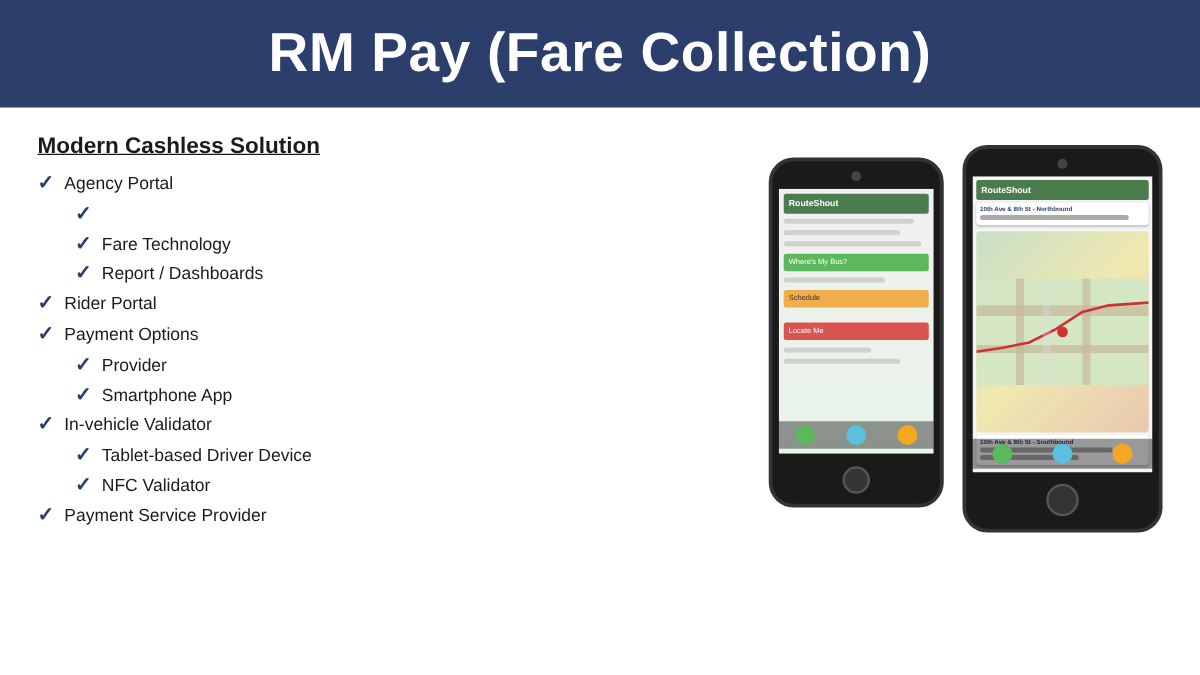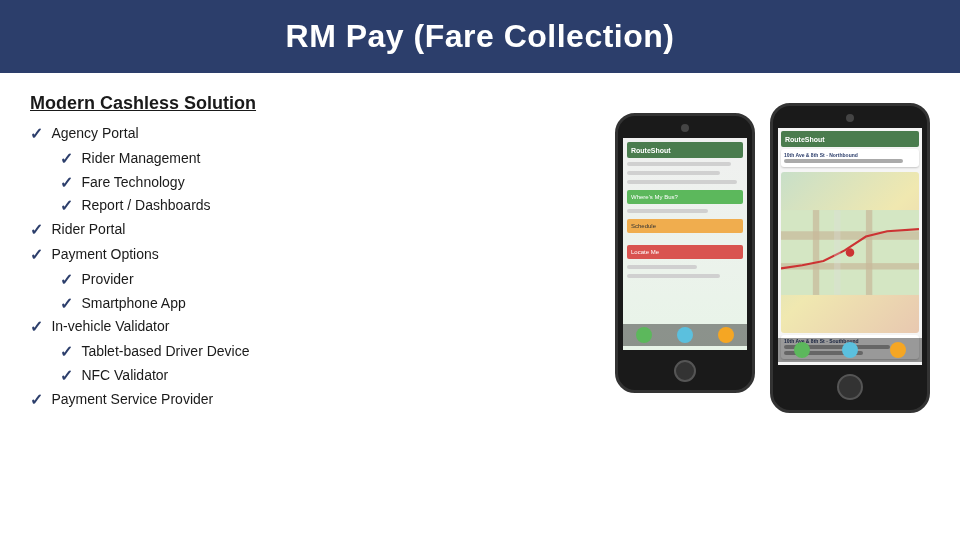--- a/index.html
+++ b/index.html
@@ -14,21 +14,21 @@
 
     .header {
       background: #2c3e6b;
       width: 100%;
       padding: 18px 0;
       text-align: center;
     }
 
     .header h1 {
       color: #ffffff;
-      font-size: 32px;
+      font-size: 44px;
       font-weight: 600;
       letter-spacing: 0.5px;
     }
 
     .content {
       display: flex;
       padding: 20px 30px 10px 30px;
     }
 
     .left-panel {
@@ -226,21 +226,20 @@
 
       <ul class="list-container">
 
         <li class="list-item">
           <span class="checkmark">✓</span>
           <span class="list-item-text">Agency Portal</span>
         </li>
         <ul class="sub-list">
           <li class="list-item">
             <span class="checkmark">✓</span>
-            <span class="list-item-text">Rider Management</span>
           </li>
           <li class="list-item">
             <span class="checkmark">✓</span>
             <span class="list-item-text">Fare Technology</span>
           </li>
           <li class="list-item">
             <span class="checkmark">✓</span>
             <span class="list-item-text">Report / Dashboards</span>
           </li>
         </ul>

